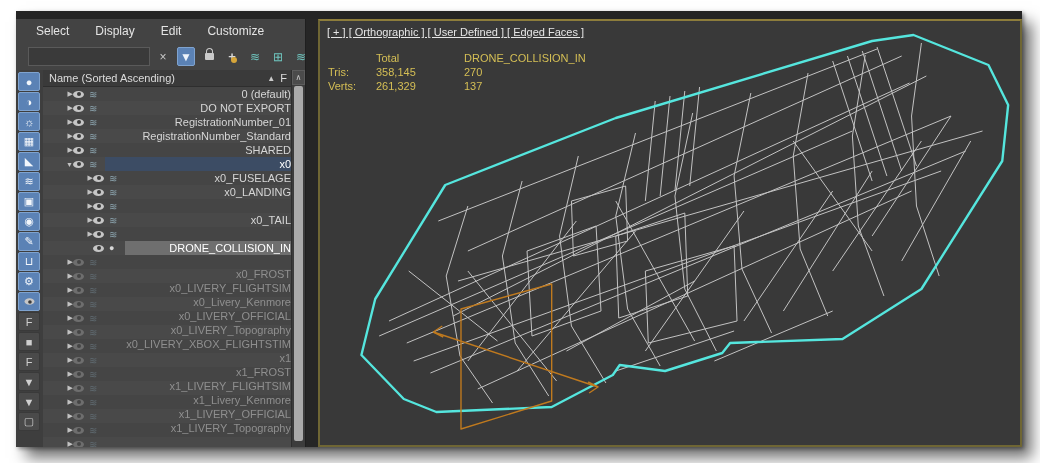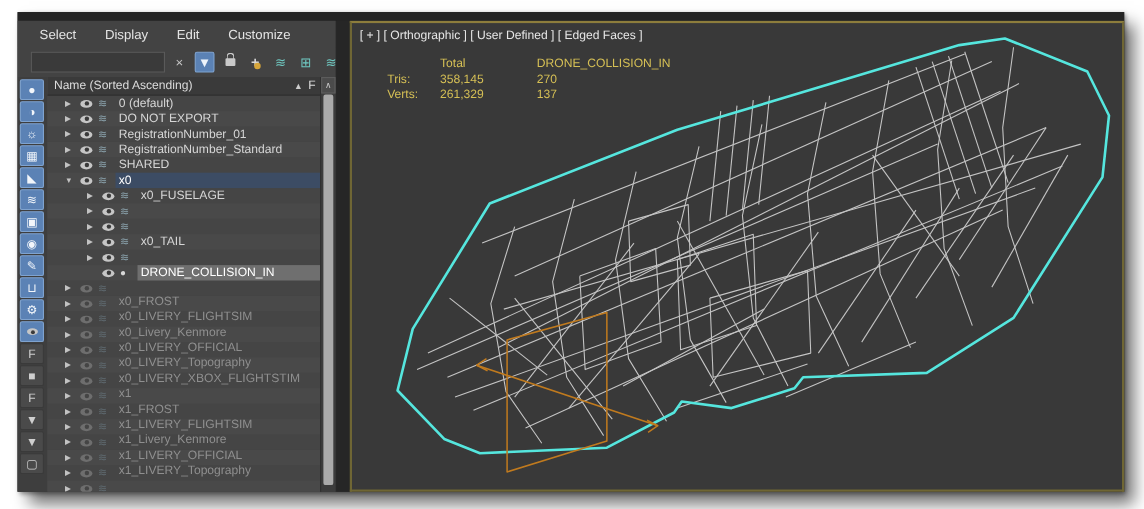--- a/index.html
+++ b/index.html
@@ -29,21 +29,21 @@
   .addicon::after { content:""; position:absolute; right:-1px; bottom:1px; width:6px; height:6px;
                     border-radius:50%; background:#d6a53a; }
 
   .body-row { flex:1; display:flex; min-height:0; }
   .leftstrip { width:27px; flex:0 0 auto; background:#3e3e3e; padding:2px 2px; display:flex; flex-direction:column; gap:1px; overflow:hidden; }
   .stripbtn { width:22px; height:19px; flex:0 0 auto; display:flex; align-items:center; justify-content:center;
               font-size:11px; color:#cfcfcf; background:#4a4a4a; border:1px solid #3a3a3a; border-radius:2px; }
   .stripbtn.on { background:#5b82b5; border-color:#7fa3cf; color:#f2f6fb; }
   .stripbtn .eye { transform:scale(0.9); }
 
-  .tree { flex:1; display:flex; flex-direction:column; min-width:0; background:#484848; overflow:hidden; }
+  .tree { flex:1; display:flex; flex-direction:column; min-width:0; background:#484848; overflow:hidden;text-align:right; }
   .treeheader { height:17px; background:#3a3a3a; border-bottom:1px solid #2e2e2e; display:flex; align-items:center;
                 padding:0 4px 0 6px; color:#dcdcdc; font-size:11px; flex:0 0 auto; }
   .treeheader .spacer { flex:1; }
   .treeheader .sort { font-size:8px; color:#cccccc; margin-right:5px; }
   .rows { flex:1; overflow:hidden; }
   .trow { height:14px; display:flex; align-items:center; font-size:11px; color:#d6d6d6; padding-left:16px; }
   .trow:nth-child(even) { background:#494949; }
   .trow:nth-child(odd)  { background:#454545; }
   .trow .caret { width:14px; font-size:7px; color:#c2c2c2; flex:0 0 auto; }
   .trow .icn { width:16px; flex:0 0 auto; display:flex; align-items:center; }
@@ -62,22 +62,22 @@
   .vscroll { width:14px; flex:0 0 auto; background:#3c3c3c; display:flex; flex-direction:column; border-left:1px solid #2e2e2e; }
   .scrollbtn { height:15px; background:#4b4b4b; border:1px solid #5c5c5c; color:#c9c9c9; font-size:8px;
                display:flex; align-items:center; justify-content:center; flex:0 0 auto; }
   .scrollthumb { flex:1; margin:1px 2px 6px 2px; background:#aaaaaa; border-radius:2px; }
 
   
   .gap { width:12px; flex:0 0 auto; background:#262626; }
 
   
   .viewport { flex:1; position:relative; background:#393939; border:2px solid #6f6634; border-top-color:#8d7d3c; overflow:hidden; }
-  .vp-header { position:absolute; left:7px; top:5px; color:#e6e6e6; font-size:11px; z-index:3; }
-  .vp-stats { position:absolute; left:8px; top:30px; z-index:3; font-size:11px; color:#d5bf55;margin-left:24px; }
+  .vp-header { position:absolute; left:7px; top:5px; color:#e6e6e6; font-size:11px; z-index:3;text-decoration:underline; }
+  .vp-stats { position:absolute; left:8px; top:30px; z-index:3; font-size:11px; color:#d5bf55; }
   .vp-stats table { border-collapse:collapse; }
   .vp-stats td { padding:1px 0; }
   .vp-stats td.c1 { width:48px; }
   .vp-stats td.c2 { width:88px; }
   .vp-svg { position:absolute; inset:0; width:100%; height:100%; }
 </style>
 </head>
 <body>
 
 <div class="frame">
@@ -210,20 +210,21 @@
                 <span class="lbl">x0_FUSELAGE</span>
               </div>
               <div class="trow ind1">
                 <span class="caret">▶</span>
                 <span class="icn">
                   <span class="eye"></span>
                 </span>
                 <span class="icn">
                   <span class="layersglyph">≋</span>
                 </span>
+                <span class="lbl">x0_LANDING</span>
               </div>
               <div class="trow ind1">
                 <span class="caret">▶</span>
                 <span class="icn">
                   <span class="eye"></span>
                 </span>
                 <span class="icn">
                   <span class="layersglyph">≋</span>
                 </span>
               </div>

